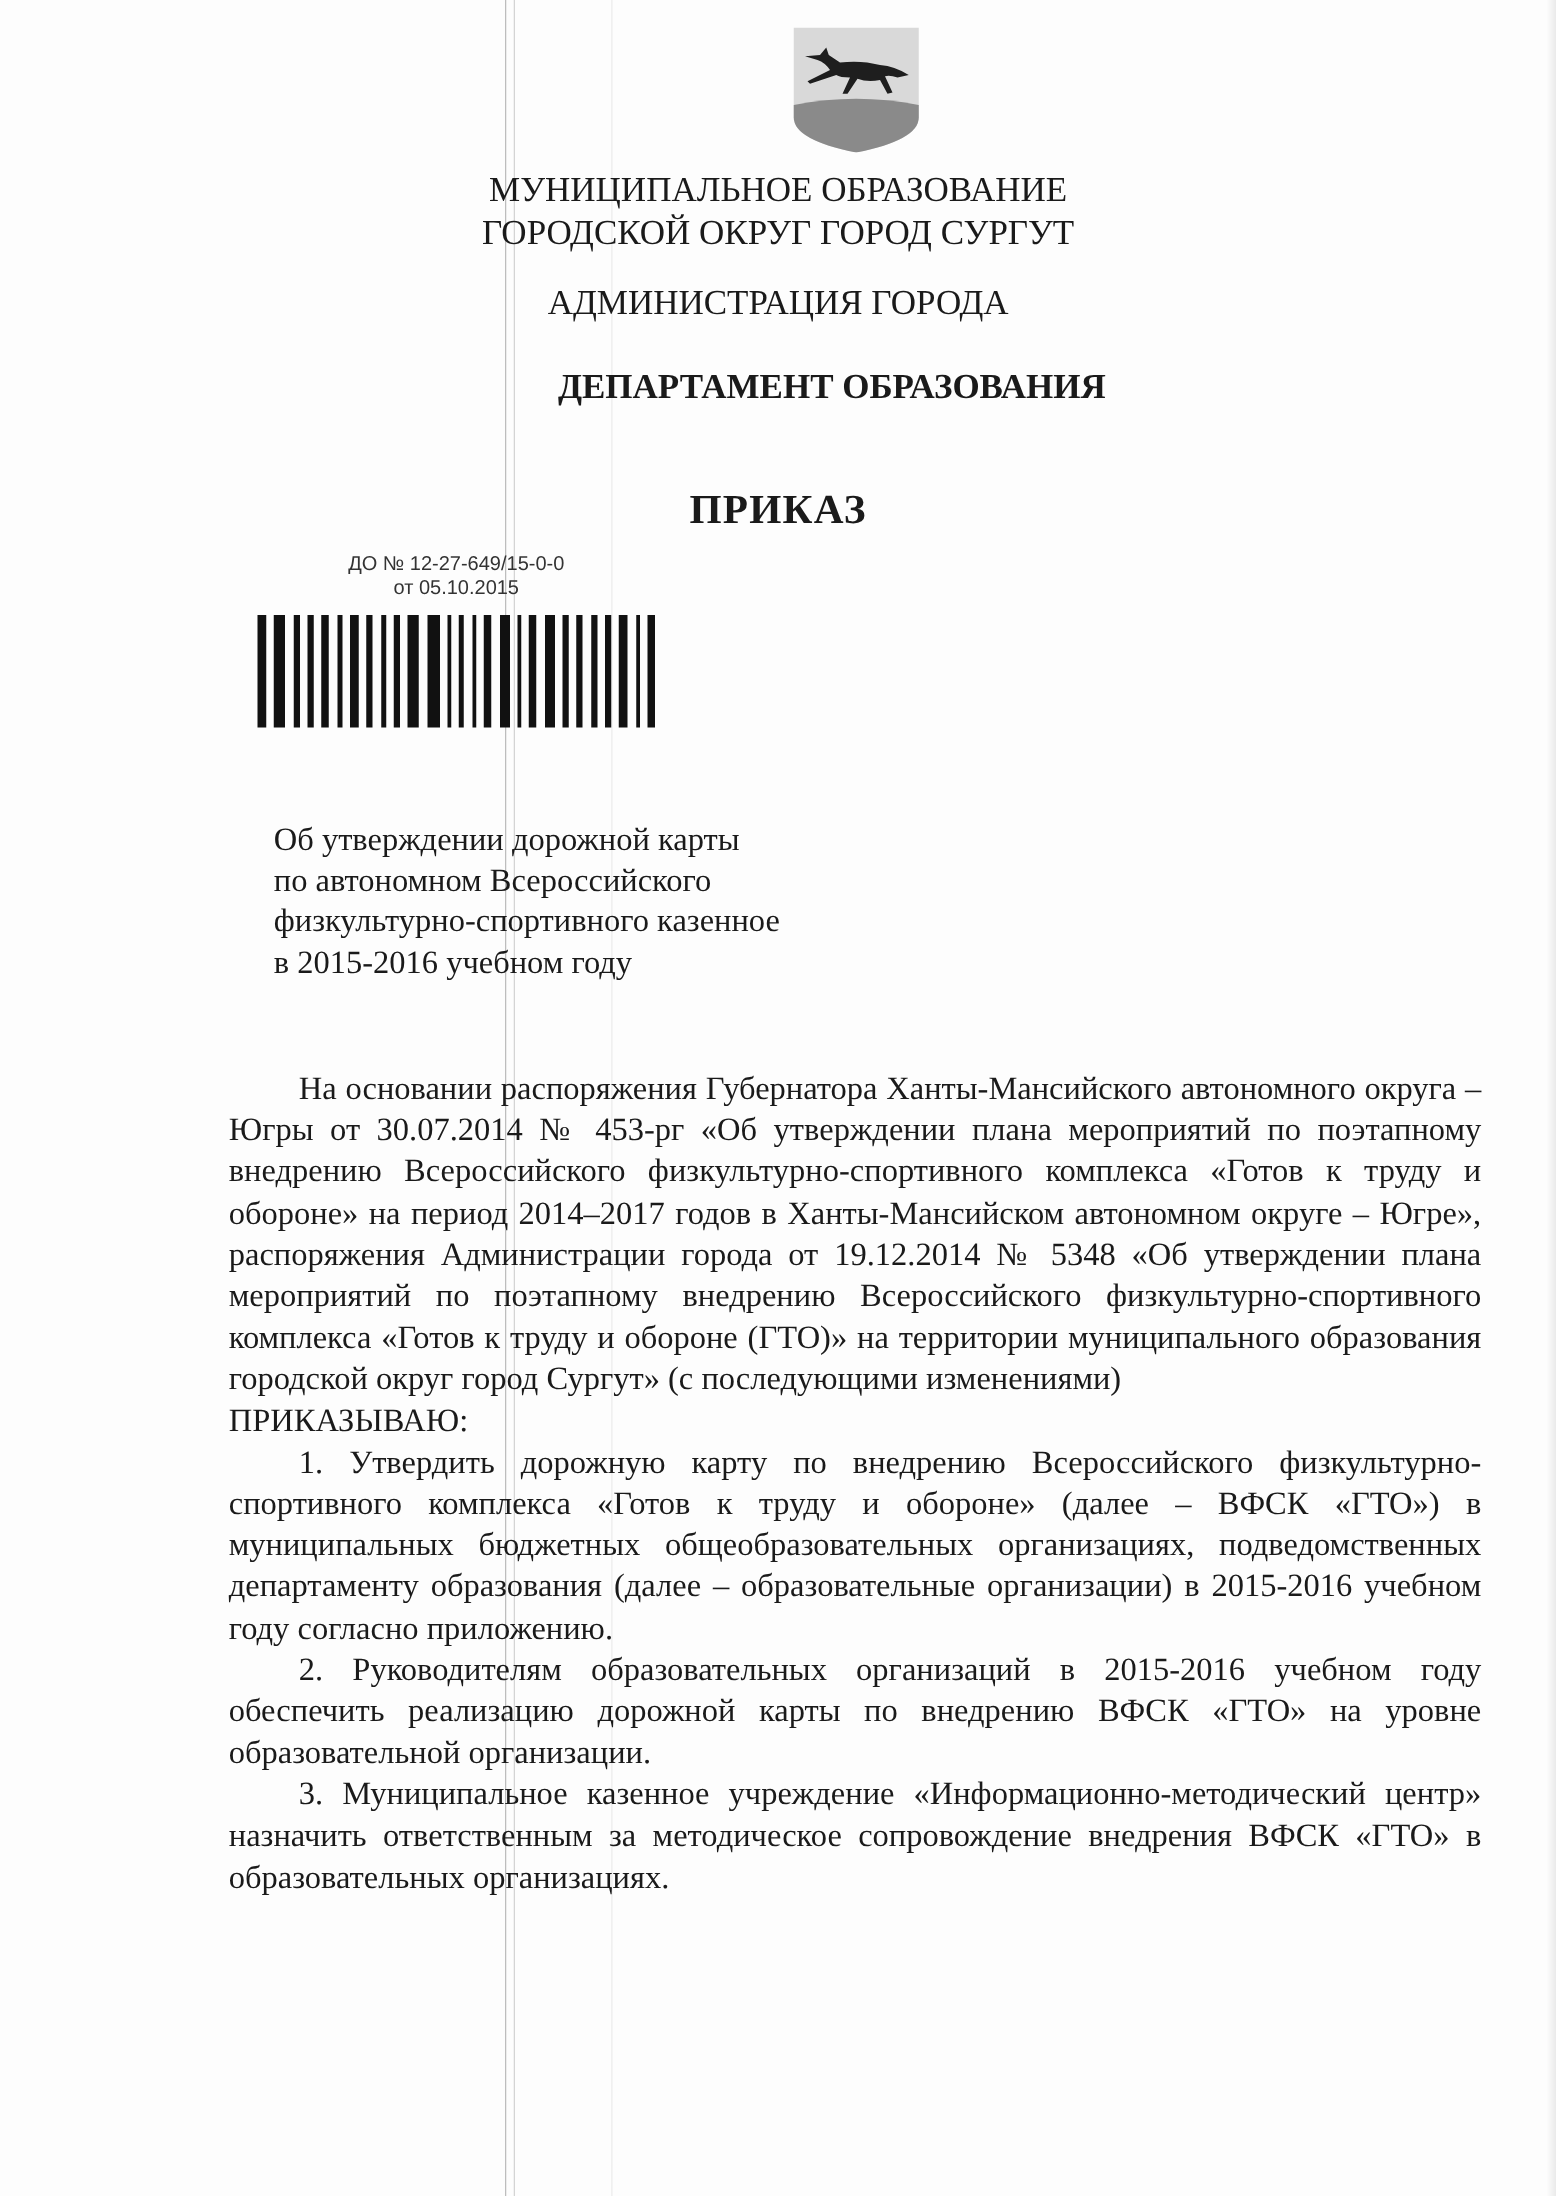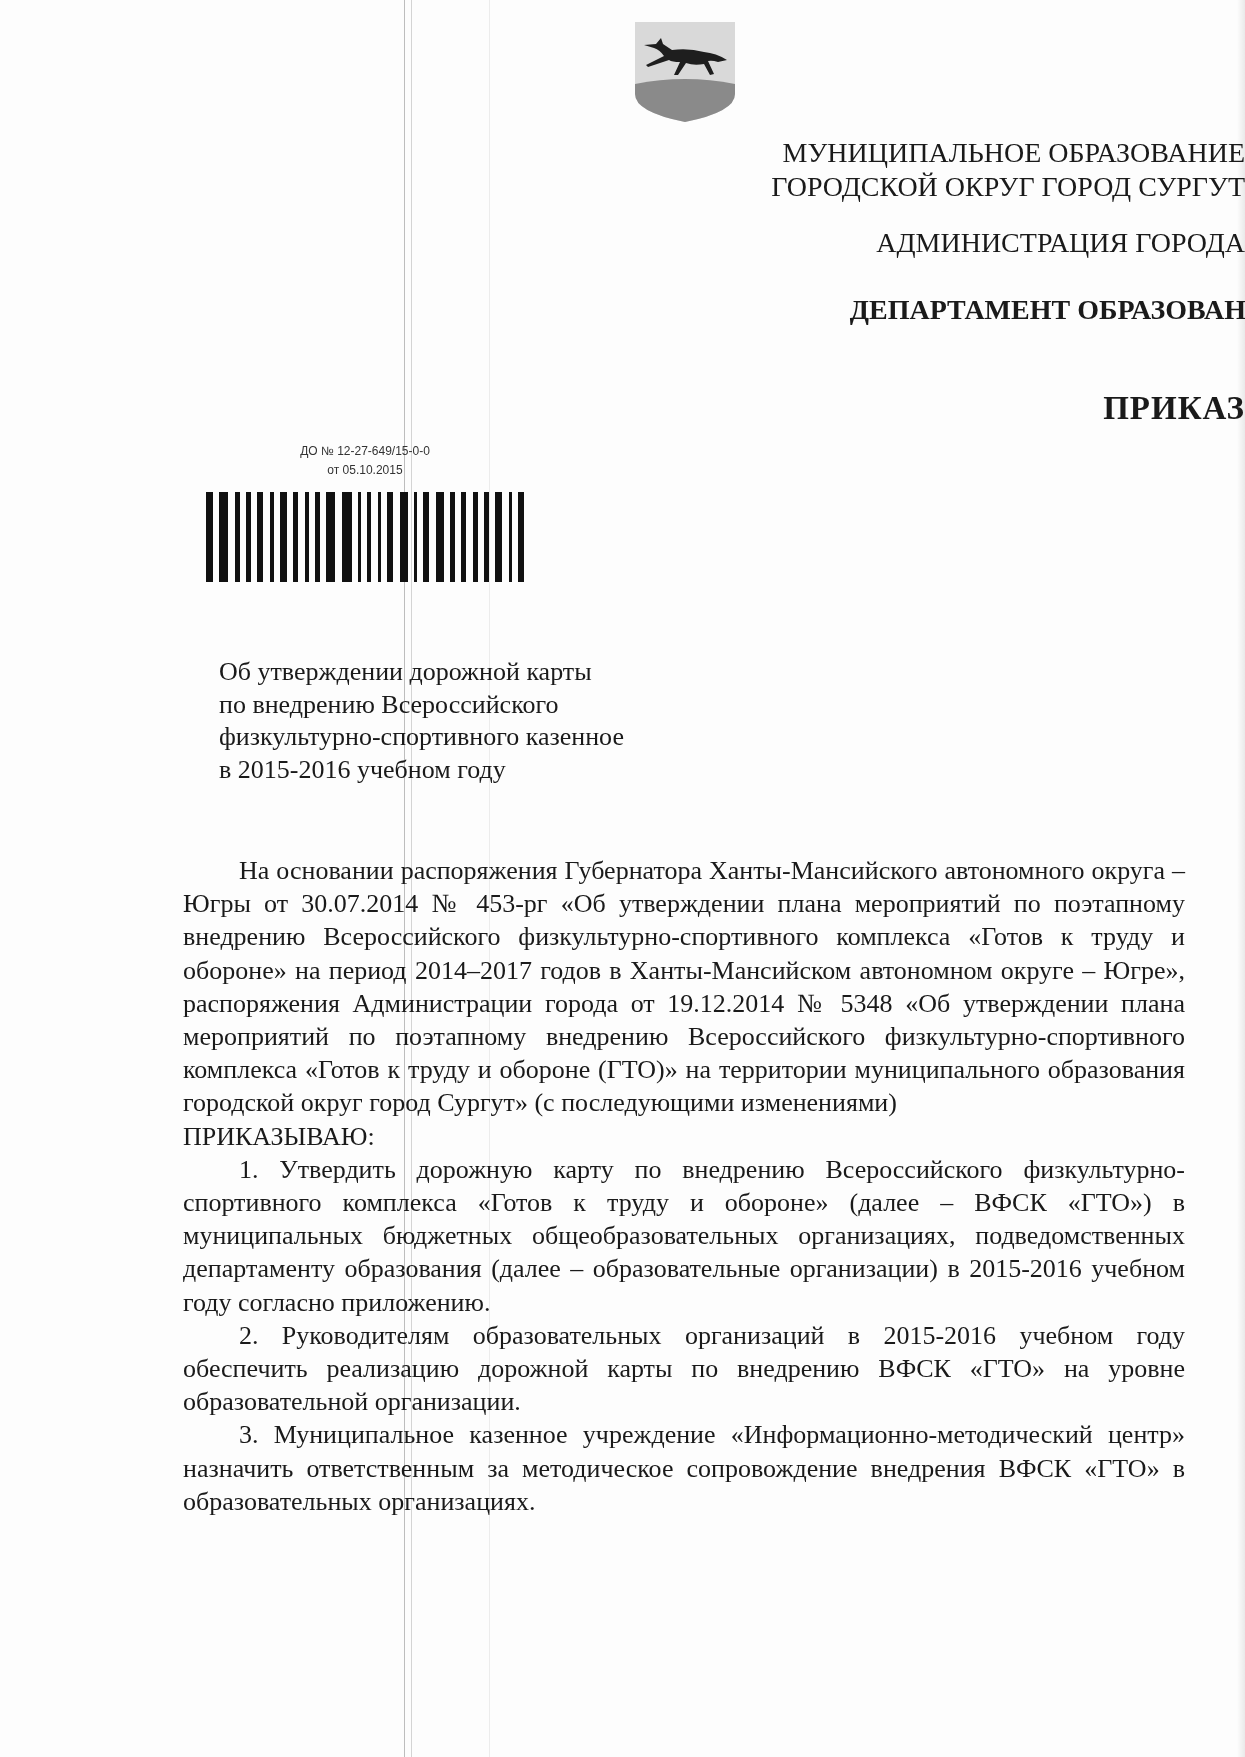--- a/index.html
+++ b/index.html
@@ -6,25 +6,25 @@
   body {
     width:1245px; height:1757px; background:#fdfdfd; position:relative; overflow:hidden;
     font-family:"Liberation Serif", "DejaVu Serif", serif; color:#1a1a1a;
   }
   .scan-line { position:absolute; top:0; width:1px; height:1757px; background:#bdbdbd; }
   .scan-line.l1 { left:404px; }
   .scan-line.l2 { left:411px; background:#d4d4d4; }
   .scan-line.l3 { left:489px; background:#ececec; }
   .edge-shadow { position:absolute; right:0; top:0; width:8px; height:1757px; background:linear-gradient(to right, rgba(0,0,0,0), rgba(0,0,0,0.08)); }
   .coat { position:absolute; left:634px; top:22px; width:102px; height:100px; }
-  .center-block { position:absolute; left:0; width:1245px; text-align:right; }
+  .center-block { position:absolute; left:0; width:1245px; text-align:center; }
   .hdr { font-size:28px; line-height:34px; }
   .hdr-bold { font-weight:bold; font-size:28px; }
   .title-order { font-weight:bold; font-size:33px; letter-spacing:1px; }
-  .reg { position:absolute; left:206px; top:442px; width:318px; text-align:center; font-family:"Liberation Sans", sans-serif; font-size:12px; line-height:19px; color:#333; }
+  .reg { position:absolute; left:206px; top:442px; width:318px; text-align:center; font-family:"Liberation Sans", sans-serif; font-size:16px; line-height:19px; color:#333; }
   .barcode { position:absolute; left:206px; top:492px; width:318px; height:90px; display:flex; justify-content:space-between; }
   .barcode span { background:#111; height:90px; display:block; }
   .subject { position:absolute; left:183px; top:656px; font-size:26px; line-height:32.6px;margin-left:36px; }
   .body-text { position:absolute; left:183px; width:1002px; font-size:26px; line-height:33.2px; text-align:justify; }
   .body-text p { margin:0; text-indent:56px; }
   .body-text p.noindent { text-indent:0; }
   .order-word { margin:0; }
 </style>
 </head>
 <body>
@@ -77,21 +77,21 @@
     <span style="width:5px"></span>
     <span style="width:5px"></span>
     <span style="width:5px"></span>
     <span style="width:7px"></span>
     <span style="width:3px"></span>
     <span style="width:6px"></span>
 </div>
 
 <div class="subject">
   <div>Об утверждении дорожной карты</div>
-  <div>по внедрению Всероссийского</div>
+  <div>по автономном Всероссийского</div>
   <div>физкультурно-спортивного казенное</div>
   <div>в 2015-2016 учебном году</div>
 </div>
 
 <div class="body-text" style="top:854px;">
   <p>На основании распоряжения Губернатора Ханты-Мансийского автономного округа – Югры от 30.07.2014 № 453-рг «Об утверждении плана мероприятий по поэтапному внедрению Всероссийского физкультурно-спортивного комплекса «Готов к труду и обороне» на период 2014–2017 годов в Ханты-Мансийском автономном округе – Югре», распоряжения Администрации города от 19.12.2014 № 5348 «Об утверждении плана мероприятий по поэтапному внедрению Всероссийского физкультурно-спортивного комплекса «Готов к труду и обороне (ГТО)» на территории муниципального образования городской округ город Сургут» (с последующими изменениями)</p>
   <p class="noindent order-word">ПРИКАЗЫВАЮ:</p>
   <p>1. Утвердить дорожную карту по внедрению Всероссийского физкультурно-спортивного комплекса «Готов к труду и обороне» (далее – ВФСК «ГТО») в муниципальных бюджетных общеобразовательных организациях, подведомственных департаменту образования (далее – образовательные организации) в 2015-2016 учебном году согласно приложению.</p>
   <p>2. Руководителям образовательных организаций в 2015-2016 учебном году обеспечить реализацию дорожной карты по внедрению ВФСК «ГТО» на уровне образовательной организации.</p>
   <p>3. Муниципальное казенное учреждение «Информационно-методический центр» назначить ответственным за методическое сопровождение внедрения ВФСК «ГТО» в образовательных организациях.</p>

